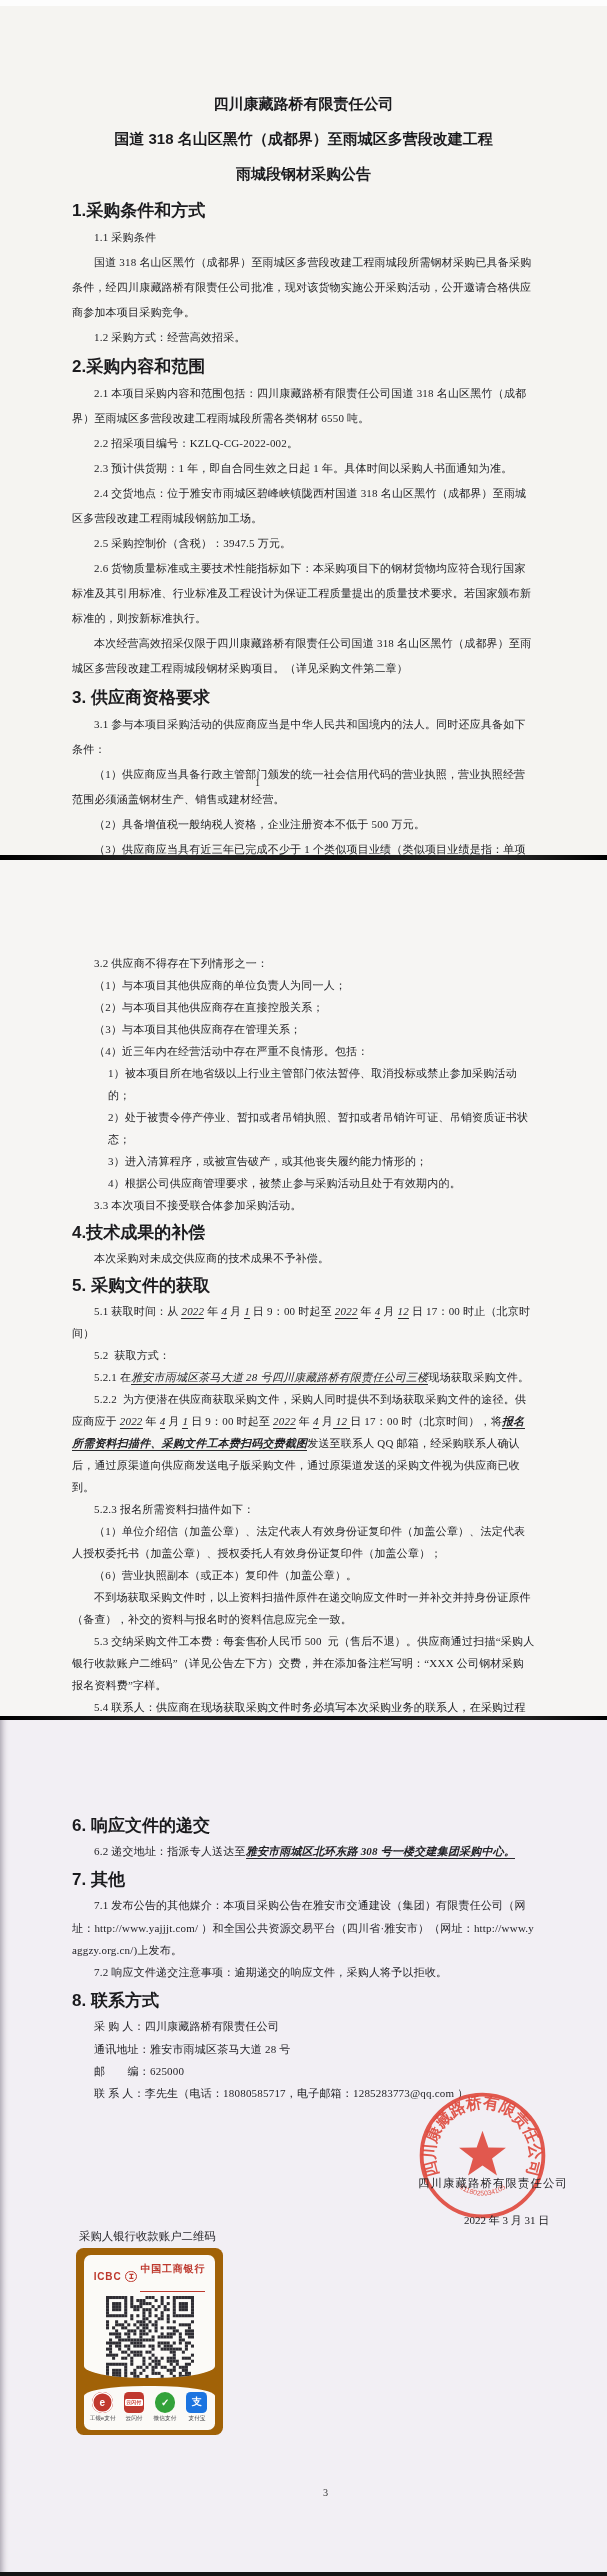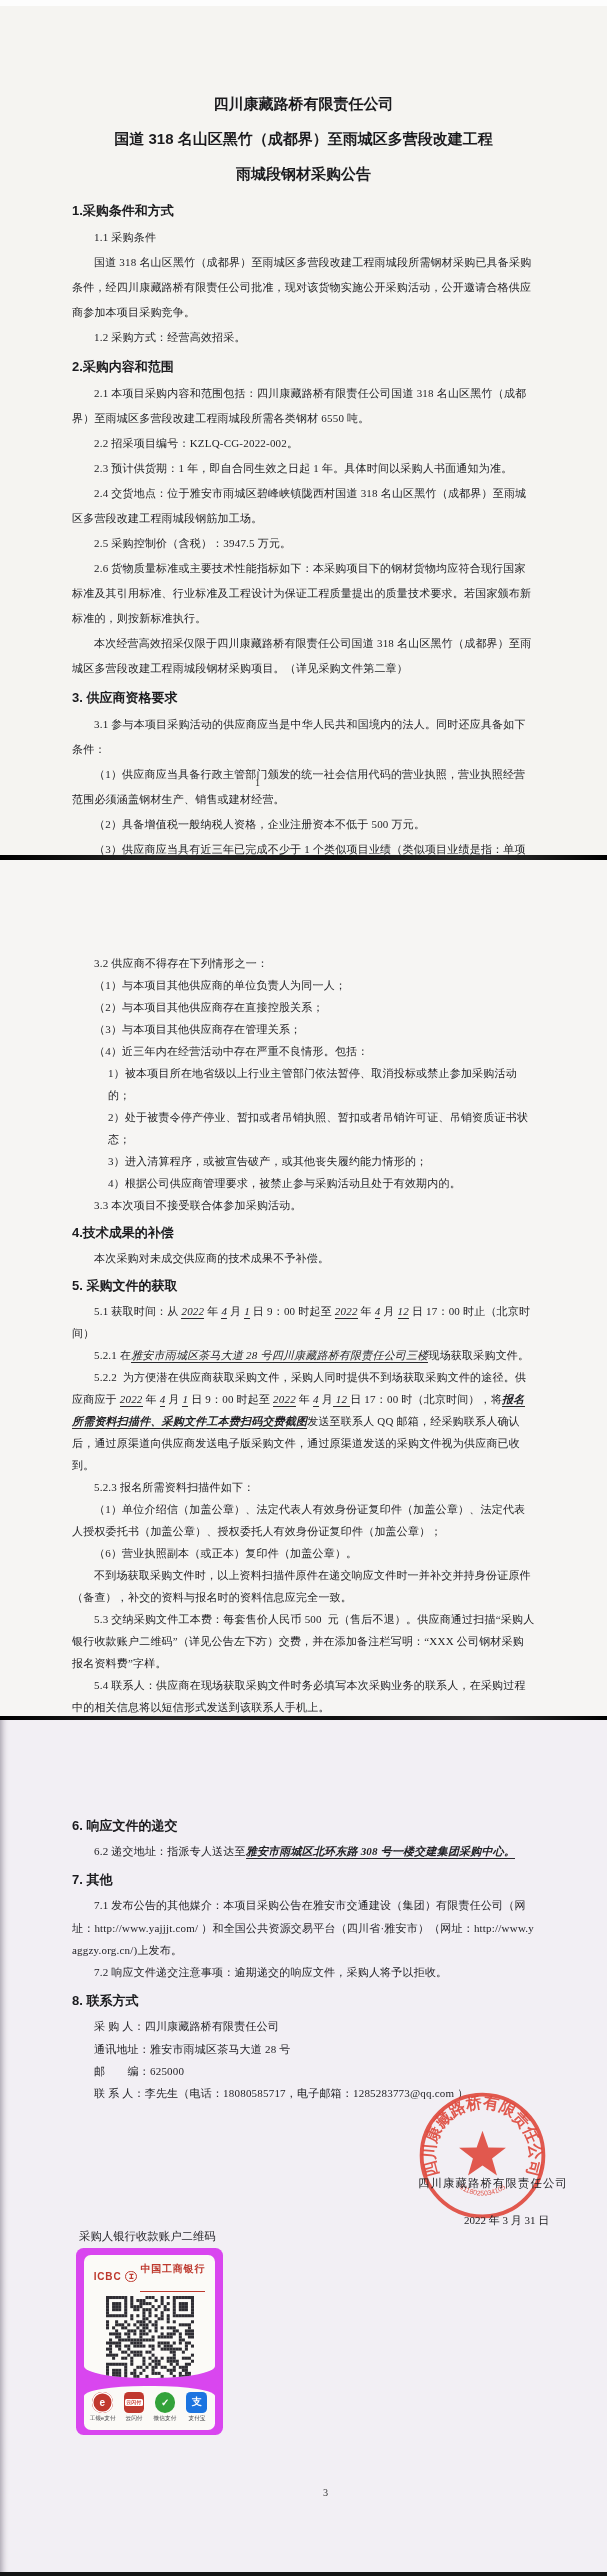--- a/index.html
+++ b/index.html
@@ -6,39 +6,39 @@
   body{width:607px;font-family:"Liberation Serif","DejaVu Serif",serif;color:#232327;}
   .doc{width:607px;}
   .tear{height:6px;background:#fdfdfd;}
   .sep{height:4.6px;background:linear-gradient(90deg,#000 0%,#2b2b2b 28%,#101010 55%,#303030 80%,#000 100%);}
   .bottom-edge{height:4.6px;background:#141414;}
   .page{position:relative;overflow:hidden;box-sizing:border-box;}
   .page1{height:849px;background:#f5f4f1;padding:88px 72px 0 72px;}
   .page2{height:856px;background:#f6f5f3;padding:92px 72px 0 72px;}
   .page3{height:852px;background:#f2eff4;padding:89px 72px 0 72px;box-shadow:inset 9px 0 7.6px -7.6px rgba(40,30,50,.45);}
   .doc-title{text-align:center;font-family:"Liberation Sans","DejaVu Sans",sans-serif;font-weight:bold;font-size:15px;line-height:20.5px;margin-bottom:14.4px;color:#1b1b1e;}
-  .sec-heading{font-family:"Liberation Sans","DejaVu Sans",sans-serif;font-weight:bold;font-size:13px;line-height:23px;margin:5.3px 0 3px 0;color:#1b1b1e;}
+  .sec-heading{font-family:"Liberation Sans","DejaVu Sans",sans-serif;font-weight:bold;font-size:17px;line-height:23px;margin:5.3px 0 3px 0;color:#1b1b1e;}
   .page1 .para{line-height:25px;}
   .page2 .para{line-height:22px;}
   .page3 .para{line-height:22.4px;}
   .para{margin:0;text-indent:2em;font-size:11px;letter-spacing:0.2px;white-space:pre-wrap;word-break:break-all;}
   .para.noindent{text-indent:0;margin-left:36px;}
   .u{border-bottom:0.8px solid #2a2a2e;padding-bottom:0.8px;font-style:italic;}
   .b{font-weight:bold;}
   .pagenum{position:absolute;font-size:10.2px;color:#333;}
   .pagenum.p1{left:255px;bottom:67px;}
   .pagenum.p2{left:255px;bottom:70px;}
   .pagenum.p3{left:323px;bottom:74px;}
   
   .seal{position:absolute;left:417px;top:370px;width:131px;height:131px;opacity:.9;}
   .signature{position:absolute;left:418px;top:456px;font-size:11.4px;letter-spacing:1.1px;color:#1d1d20;font-family:"Liberation Sans","DejaVu Sans",sans-serif;}
   .sign-date{position:absolute;left:464px;top:493px;font-size:11px;color:#1d1d20;}
   
   .qr-label{position:absolute;left:79px;top:509px;font-size:11.4px;color:#28282c;font-family:"Liberation Sans","DejaVu Sans",sans-serif;}
-  .qr-card{position:absolute;left:76px;top:528px;width:147px;height:187px;background:#d946ef;border-radius:7.6px;box-sizing:border-box;padding:6.8px 7.6px;}
+  .qr-card{position:absolute;left:76px;top:528px;width:147px;height:187px;background:#a16207;border-radius:7.6px;box-sizing:border-box;padding:6.8px 7.6px;}
   .qr-panel1{background:#fbfaf7;height:123px;border-radius:6.8px 6.8px 46% 46% / 6.8px 6.8px 12px 12px;overflow:hidden;}
   .qr-head{display:flex;align-items:center;justify-content:center;gap:3.8px;padding-top:6.8px;}
   .qr-head .icbc{font-family:"Liberation Sans",sans-serif;font-weight:bold;font-size:10px;letter-spacing:0.8px;color:#bd382d;}
   .icbc-logo{width:11.4px;height:11.4px;border:1.1px solid #bd382d;border-radius:50%;display:inline-flex;align-items:center;justify-content:center;box-sizing:border-box;}
   .qr-head .bank{font-family:Liberation Sans, sans-serif;font-weight:bold;font-size:10px;color:#bd382d;border-bottom:1.1px solid #bd382d;padding-bottom:15px;letter-spacing:0.8px;}
   .qr-code{display:flex;justify-content:center;margin-top:3.8px;}
   .qr-support{text-align:center;font-size:8.3px;font-weight:bold;color:#3c3c40;margin-top:3px;font-family:"Liberation Sans",sans-serif;letter-spacing:0.8px;}
   .qr-panel2{background:#fbfaf7;margin-top:7.6px;height:41px;border-radius:46% 46% 6.8px 6.8px / 10px 10px 6.8px 6.8px;display:flex;justify-content:space-around;align-items:center;padding:1.5px 3px;}
   .pm{display:flex;flex-direction:column;align-items:center;gap:1.5px;width:30px;}
   .pm-icon{width:20.5px;height:20.5px;display:flex;align-items:center;justify-content:center;color:#fff;font-family:"Liberation Sans",sans-serif;font-weight:bold;}
@@ -91,20 +91,21 @@
         <p class="para">（4）近三年内在经营活动中存在严重不良情形。包括：</p>
         <p class="para noindent">1）被本项目所在地省级以上行业主管部门依法暂停、取消投标或禁止参加采购活动的；</p>
         <p class="para noindent">2）处于被责令停产停业、暂扣或者吊销执照、暂扣或者吊销许可证、吊销资质证书状态；</p>
         <p class="para noindent">3）进入清算程序，或被宣告破产，或其他丧失履约能力情形的；</p>
         <p class="para noindent">4）根据公司供应商管理要求，被禁止参与采购活动且处于有效期内的。</p>
         <p class="para">3.3 本次项目不接受联合体参加采购活动。</p>
         <div class="sec-heading">4.技术成果的补偿</div>
         <p class="para">本次采购对未成交供应商的技术成果不予补偿。</p>
         <div class="sec-heading">5. 采购文件的获取</div>
         <p class="para"><span>5.1 获取时间：从 </span><span class="u">2022</span><span> 年 </span><span class="u">4</span><span> 月 </span><span class="u">1</span><span> 日 9：00 时起至 </span><span class="u">2022</span><span> 年 </span><span class="u">4</span><span> 月 </span><span class="u">12</span><span> 日 17：00 时止（北京时间）</span></p>
+        <p class="para">5.2  获取方式：</p>
         <p class="para"><span>5.2.1 在</span><span class="u">雅安市雨城区茶马大道 28 号四川康藏路桥有限责任公司三楼</span><span>现场获取采购文件。</span></p>
         <p class="para"><span>5.2.2  为方便潜在供应商获取采购文件，采购人同时提供不到场获取采购文件的途径。供应商应于 </span><span class="u">2022</span><span> 年 </span><span class="u">4</span><span> 月 </span><span class="u">1</span><span> 日 9：00 时起至 </span><span class="u">2022</span><span> 年 </span><span class="u">4</span><span> 月</span><span class="u"> 12 </span><span>日 17：00 时（北京时间），将</span><span class="u b">报名所需资料扫描件、采购文件工本费扫码交费截图</span><span>发送至联系人 QQ 邮箱，经采购联系人确认后，通过原渠道向供应商发送电子版采购文件，通过原渠道发送的采购文件视为供应商已收到。</span></p>
         <p class="para">5.2.3 报名所需资料扫描件如下：</p>
         <p class="para">（1）单位介绍信（加盖公章）、法定代表人有效身份证复印件（加盖公章）、法定代表人授权委托书（加盖公章）、授权委托人有效身份证复印件（加盖公章）；</p>
         <p class="para">（6）营业执照副本（或正本）复印件（加盖公章）。</p>
         <p class="para">不到场获取采购文件时，以上资料扫描件原件在递交响应文件时一并补交并持身份证原件（备查），补交的资料与报名时的资料信息应完全一致。</p>
         <p class="para">5.3 交纳采购文件工本费：每套售价人民币 500  元（售后不退）。供应商通过扫描“采购人银行收款账户二维码”（详见公告左下方）交费，并在添加备注栏写明：“XXX 公司钢材采购报名资料费”字样。</p>
         <p class="para">5.4 联系人：供应商在现场获取采购文件时务必填写本次采购业务的联系人，在采购过程中的相关信息将以短信形式发送到该联系人手机上。</p>
       </div>
     <div class="pagenum p2">2</div>

